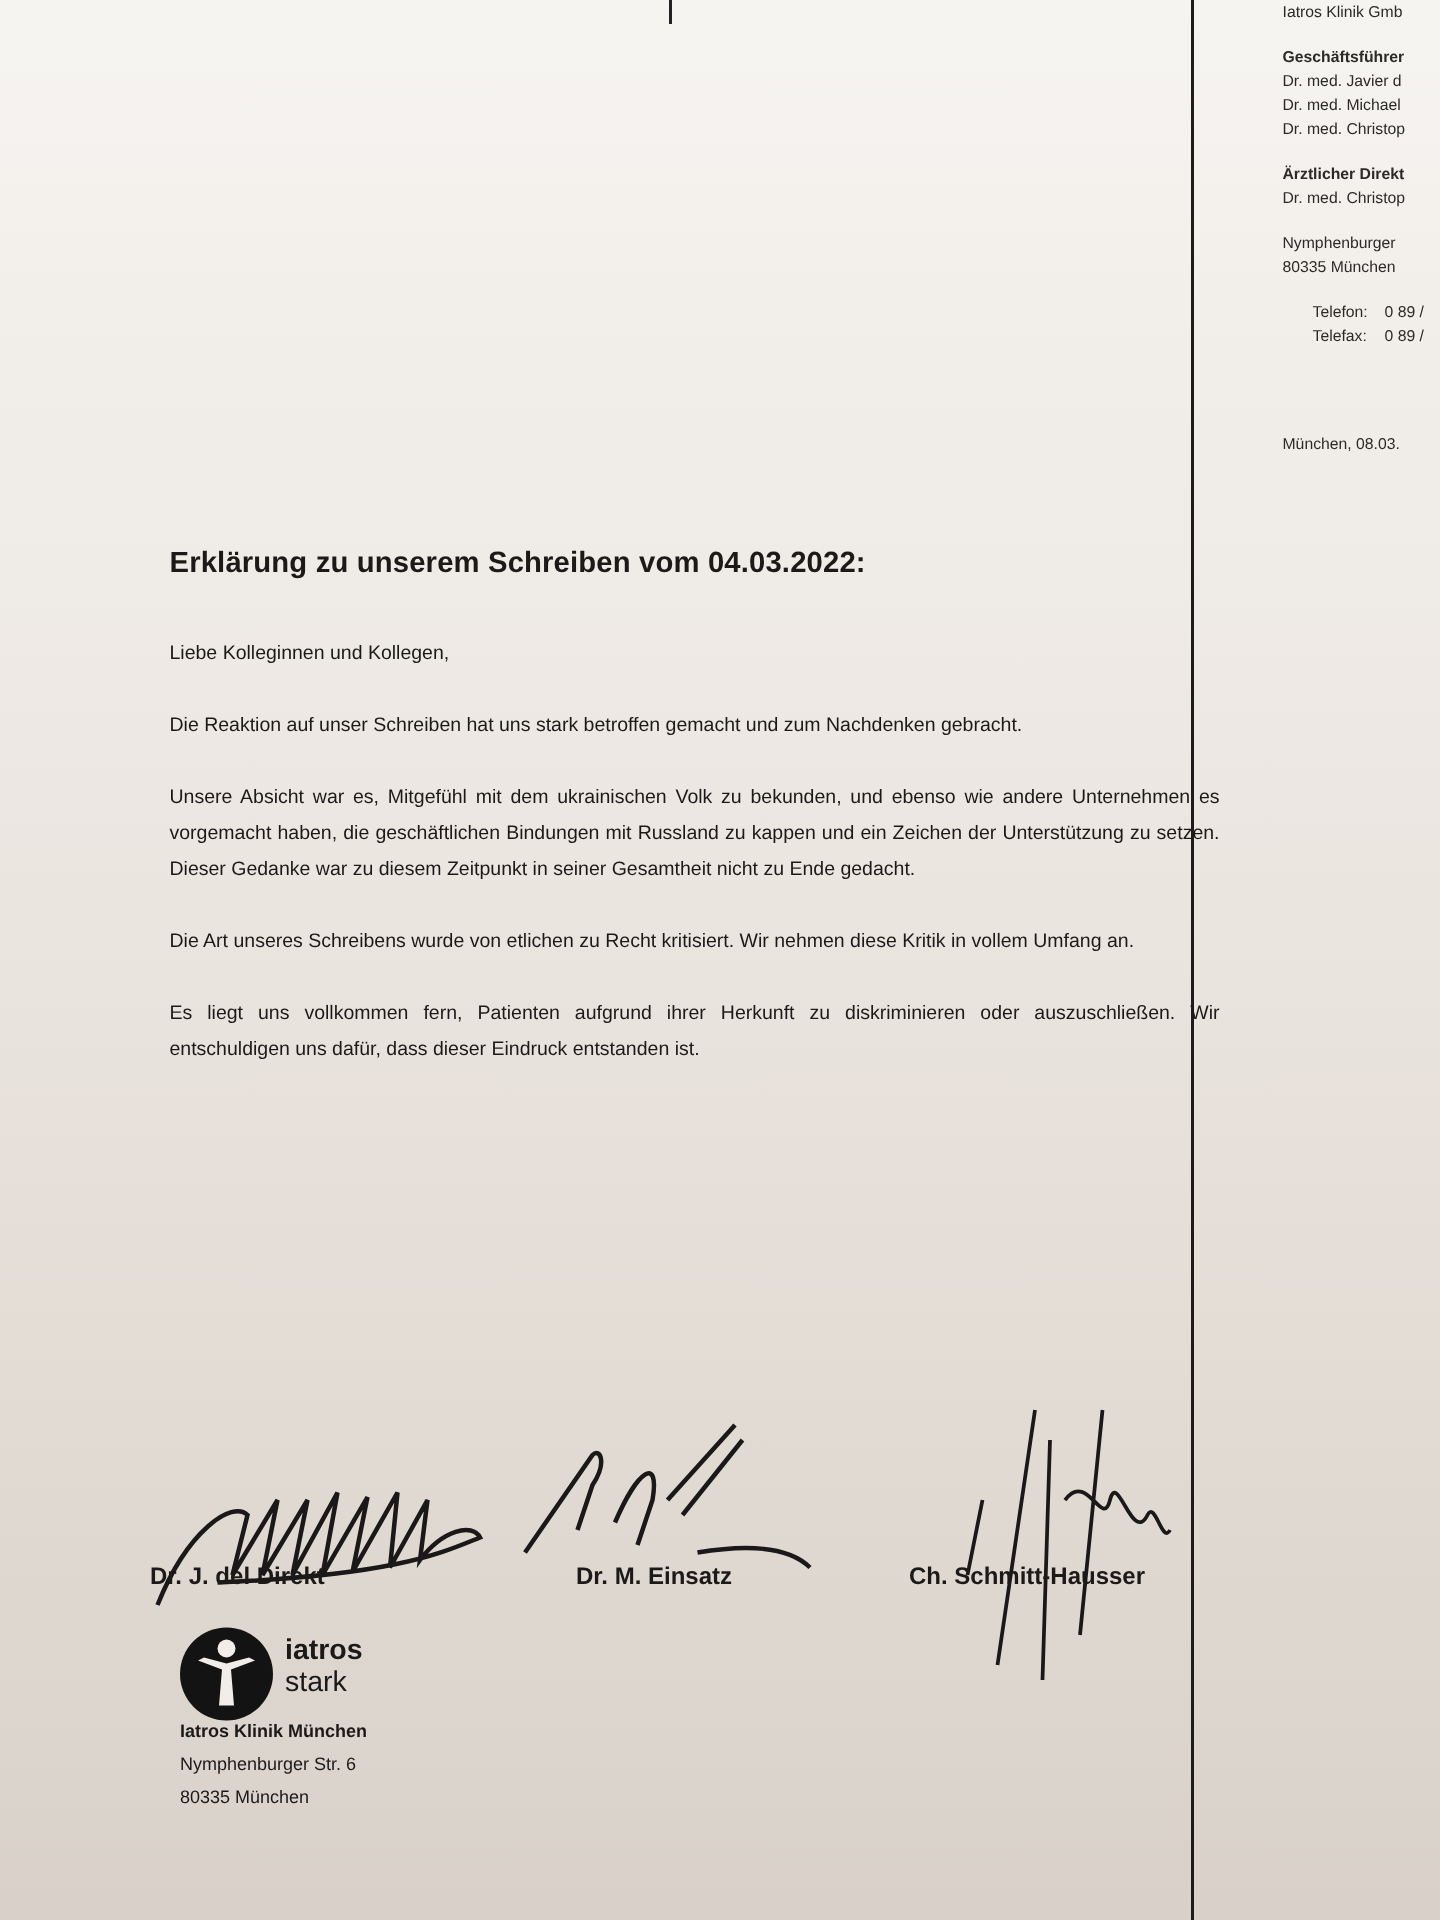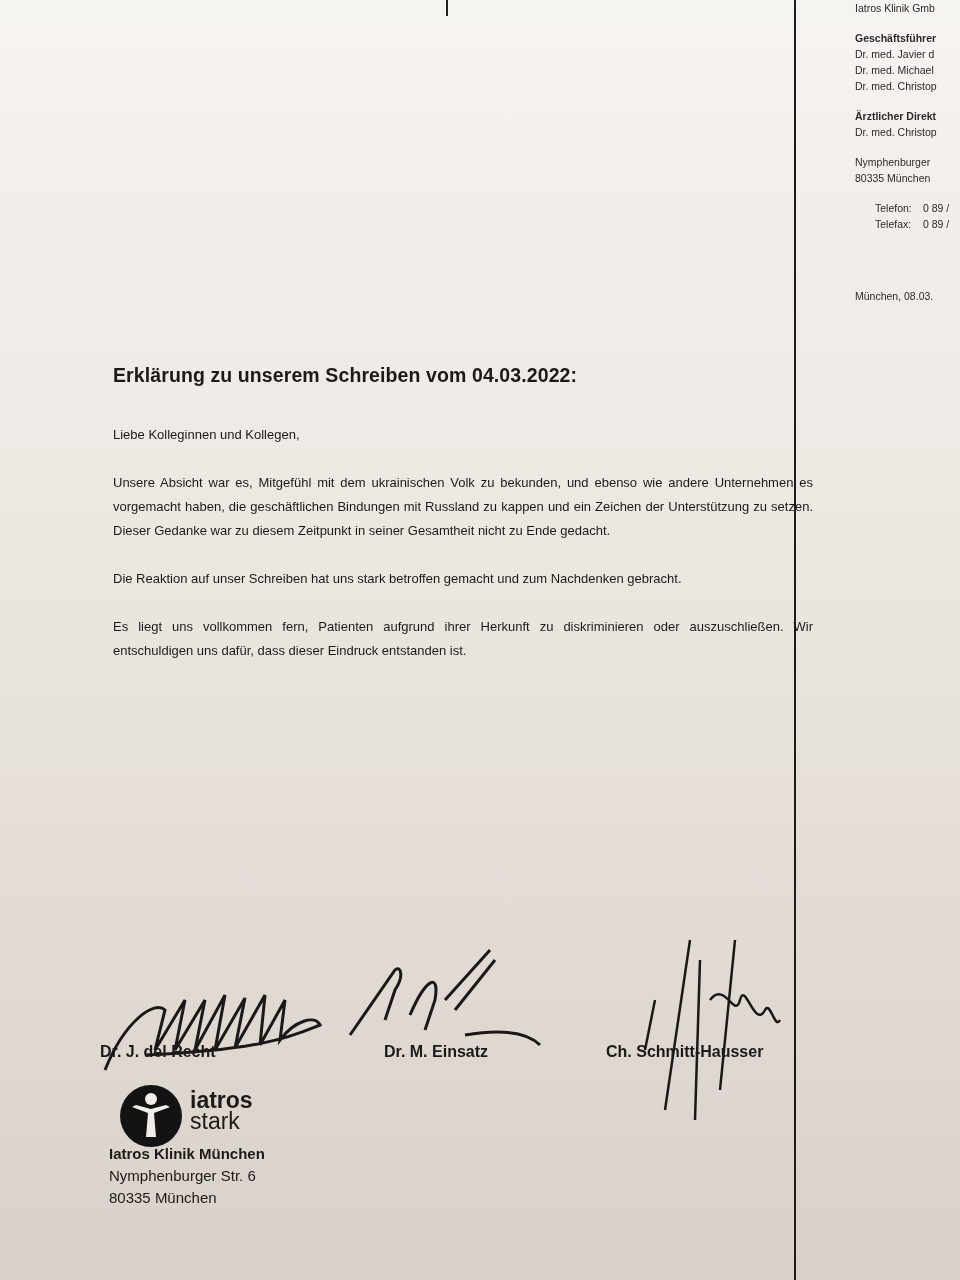--- a/index.html
+++ b/index.html
@@ -15,23 +15,23 @@
   .sidebar .gap { height:14px; }
   .sidebar .row { display:flex; }
   .sidebar .row .lbl { width:48px;margin-left:20px; }
   .title { position:absolute; left:113px; top:316px; font-weight:bold; font-size:19.5px; letter-spacing:0.1px;margin-top:48px; }
   .body-text { position:absolute; left:113px; width:700px; font-size:13px; line-height:24px; text-align:justify; }
   .p { margin:0 0 24px 0; }
   .sigs { position:absolute; top:940px; left:95px; width:720px; height:130px; }
   .sig-name { position:absolute; top:103px; font-weight:bold; font-size:16px; }
   .logo { position:absolute; left:120px; top:1085px; }
   .logo-mark { position:absolute; left:0; top:0; width:62px; height:62px; border-radius:50%; background:#141313; }
-  .logo-text { position:absolute; left:70px; top:5px; font-size:23px; line-height:21px; }
+  .logo-text { position:absolute; left:70px; top:5px; font-size:19px; line-height:21px; }
   .logo-text .l1 { font-weight:bold; }
-  .addr { position:absolute; left:109px; top:1143px; font-size:15px; line-height:22px; }
+  .addr { position:absolute; left:120px; top:1143px; font-size:12px; line-height:22px; }
   .addr .n { font-weight:bold; }
 </style>
 </head>
 <body>
 
 <div class="fold-line"></div>
 <div class="fold-tick-top"></div>
 
 <div class="sidebar">
   <div>Iatros Klinik Gmb</div>
@@ -56,32 +56,33 @@
       <span>0 89 /</span>
     </div>
   <div style="height:56px"></div>
   <div>München, 08.03.</div>
 </div>
 
 <div class="title">Erklärung zu unserem Schreiben vom 04.03.2022:</div>
 
 <div class="body-text" style="top:423px">
   <p class="p">Liebe Kolleginnen und Kollegen,</p>
+  <p class="p">Die Reaktion auf unser Schreiben hat uns stark betroffen gemacht und zum Nachdenken gebracht.</p>
   <p class="p">Unsere Absicht war es, Mitgefühl mit dem ukrainischen Volk zu bekunden, und ebenso wie andere Unternehmen es vorgemacht haben, die geschäftlichen Bindungen mit Russland zu kappen und ein Zeichen der Unterstützung zu setzen. Dieser Gedanke war zu diesem Zeitpunkt in seiner Gesamtheit nicht zu Ende gedacht.</p>
-  <p class="p">Die Reaktion auf unser Schreiben hat uns stark betroffen gemacht und zum Nachdenken gebracht.</p>
+  <p class="p">Die Art unseres Schreibens wurde von etlichen zu Recht kritisiert. Wir nehmen diese Kritik in vollem Umfang an.</p>
   <p class="p">Es liegt uns vollkommen fern, Patienten aufgrund ihrer Herkunft zu diskriminieren oder auszuschließen. Wir entschuldigen uns dafür, dass dieser Eindruck entstanden ist.</p>
 </div>
 
 <div class="sigs">
   <svg width="720" height="180" style="position:absolute;left:0;top:0;overflow:visible">
     <path d="M10 130 C30 80,60 60,70 70 L60 110 L90 60 L80 110 L110 60 L100 110 L130 55 L120 110 L150 58 L140 108 L170 55 L165 105 L190 60 L185 100 C200 80,220 75,225 85 C200 95,170 110,50 115" stroke="#1a1818" stroke-width="3" fill="none"></path>
     <path d="M255 95 L300 30 C305 25,310 35,300 50 L290 80 M315 75 C330 40,345 30,340 60 L330 90 M350 60 L395 10 M360 70 L400 20 M370 95 C400 90,430 90,445 105" stroke="#1a1818" stroke-width="3" fill="none"></path>
     <path d="M560 60 L550 110 M595 0 L570 170 M605 20 L600 180 M615 60 C630 40,640 80,645 60 C650 40,660 90,670 70 C675 60,680 90,685 80 M640 0 L625 150" stroke="#1a1818" stroke-width="2.5" fill="none"></path>
   </svg>
-  <div class="sig-name" style="left:5px">Dr. J. del Recht</div>
+  <div class="sig-name" style="left:5px">Dr. J. del Direkt</div>
   <div class="sig-name" style="left:289px">Dr. M. Einsatz</div>
   <div class="sig-name" style="left:511px">Ch. Schmitt-Hausser</div>
 </div>
 
 <div class="logo">
   <div class="logo-mark">
     <svg width="62" height="62">
         <circle cx="31" cy="14" r="6" fill="#f1ede8"></circle>
         <path d="M12 22 L28 28 L26 52 L36 52 L34 28 L50 22 L46 20 L31 24 L16 20 Z" fill="#f1ede8"></path>
       </svg>

